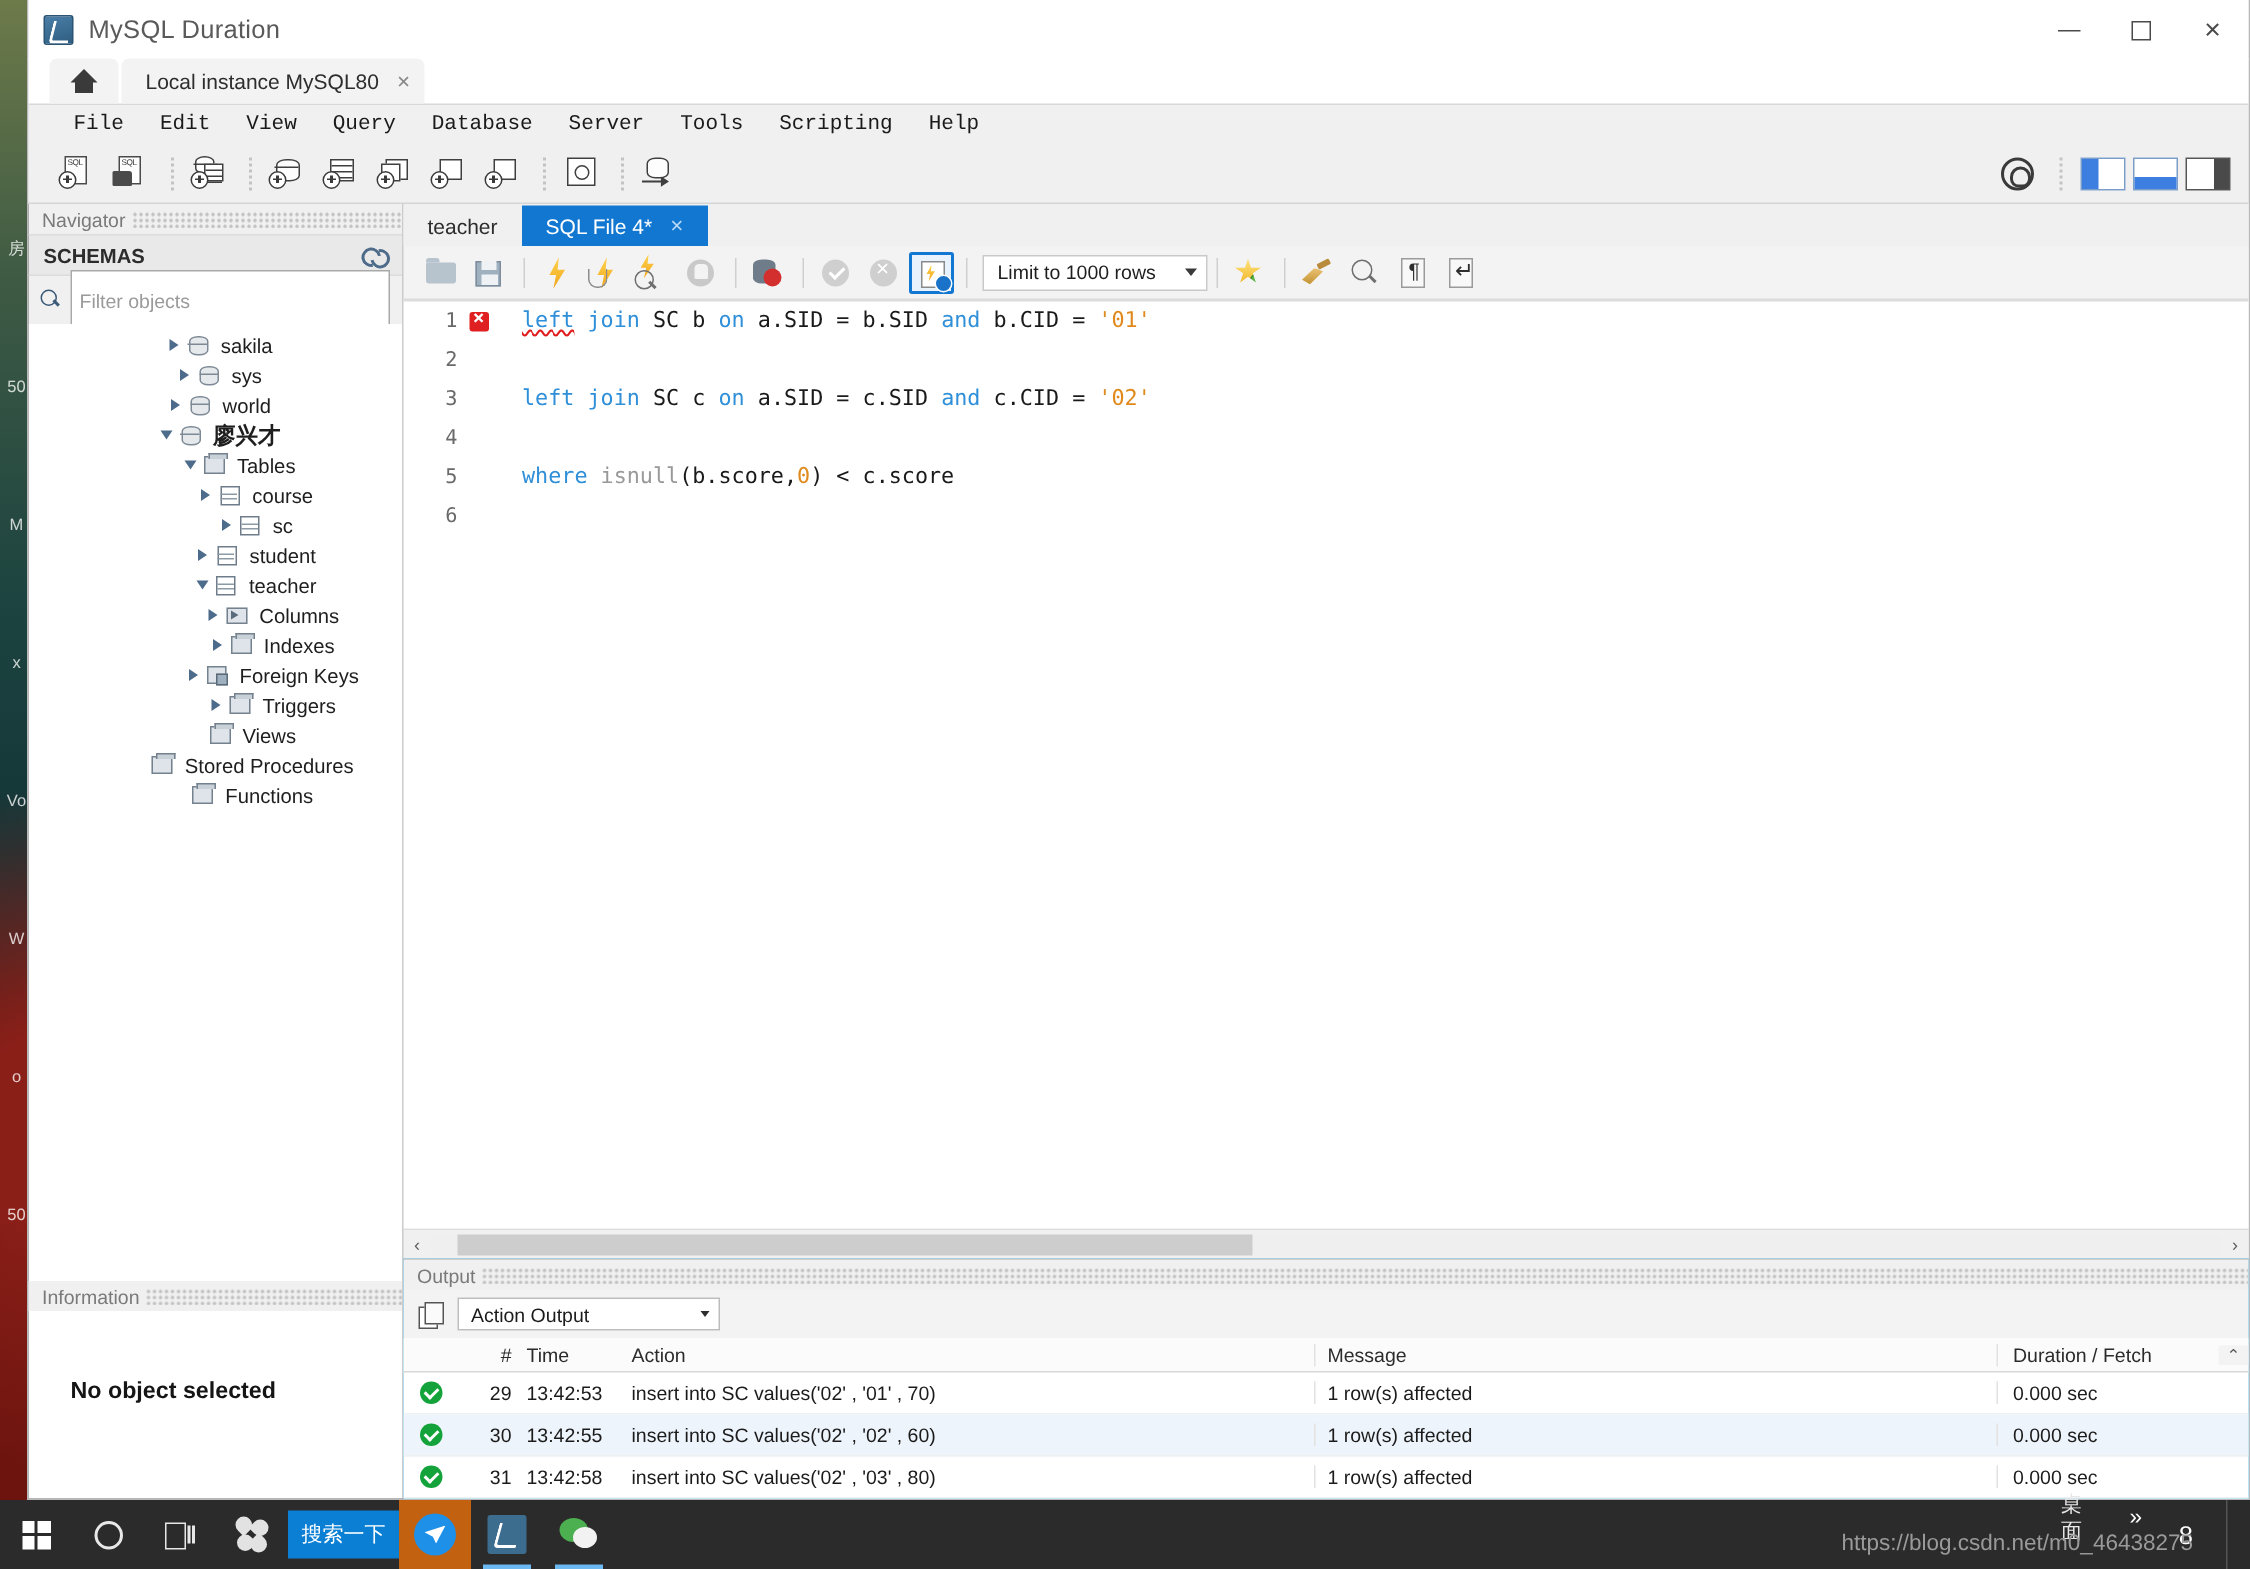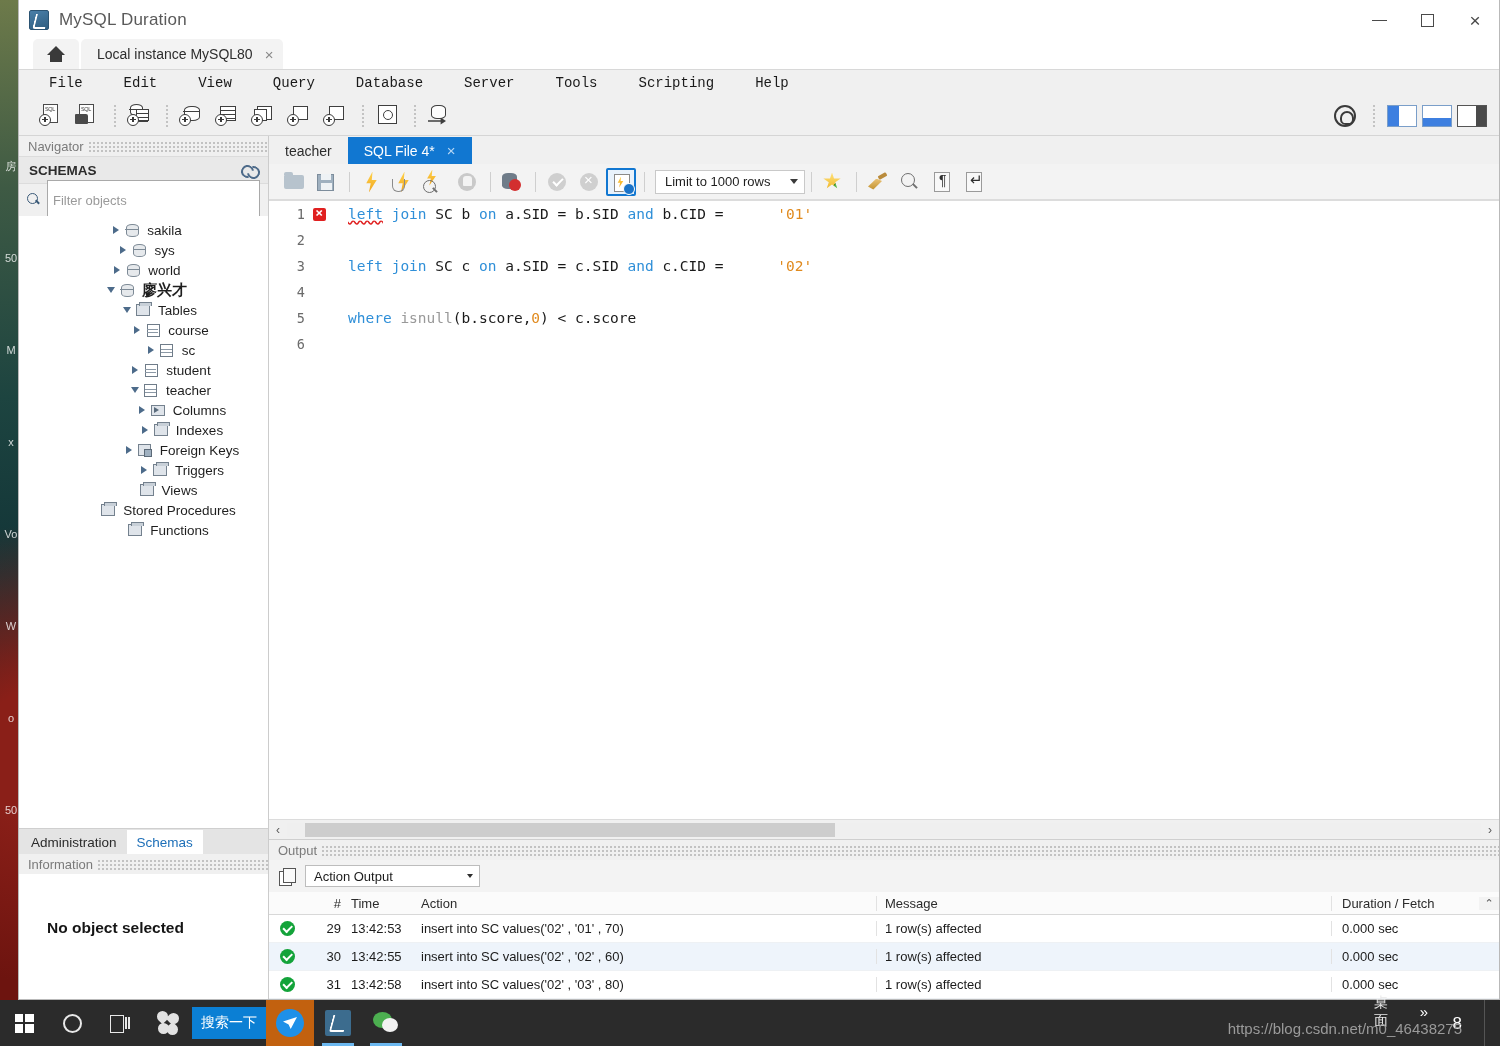--- a/index.html
+++ b/index.html
@@ -80,21 +80,21 @@
   .conn-tab {
     height: 30px; background: #f3f3f3; display: flex; align-items: center;
     padding: 0 10px 0 16px; border-radius: 5px 5px 0 0; margin-left: 2px;
     font-size: 14px; color: #2d2d2d;
   }
   .tab-x { margin-left: 12px; color: #888; font-size: 15px; }
   
   #menubar {
     height: 26px; background: #f0f0f0; display: flex; align-items: center; flex: none;
     padding-left: 18px; font-family: "Liberation Mono", monospace;
-    font-size: 14px; color: #1a1a1a; gap: 17px;
+    font-size: 14px; color: #1a1a1a; gap: 0px;
   }
   .menu-item { padding: 2px 12px; }
   
   #maintoolbar {
     height: 40px; background: #f0f0f0; display: flex; align-items: center; flex: none;
     padding-left: 16px; border-bottom: 1px solid #d5d5d5;
   }
   .tb-sep { width: 1px; height: 22px; border-left: 2px dotted #c3c3c3; margin: 0 7px; }
   .tbicon { width: 34px; height: 30px; position: relative; margin-right: 2px; }
   
@@ -295,21 +295,21 @@
     border-top:1px solid #dcdcdc; font-family:"DejaVu Sans Mono", monospace; }
   .cl { display:flex; height:26px; align-items:center; font-size:14.5px; }
   .gut { width:42px; text-align:right; padding-right:6px; color:#6a6a6a; font-size:13.5px; flex:none; }
   .errbox { width:13px; height:13px; background:#e02020; border-radius:2px; position:relative; flex:none; margin-left:2px;}
   .errbox::after { content:"\00d7"; position:absolute; left:2.2px; top:-2.5px; color:#fff; font-size:13px; font-weight:bold;}
   .errpad { width:13px; flex:none; margin-left:2px; }
   .code { padding-left:22px; white-space:pre; }
   .kw { color:#2f8fd8; }
   .kw-err { color:#2f8fd8; text-decoration: underline wavy #e02020; text-decoration-skip-ink:none; }
   .id { color:#1a1a1a; }
-  .str { color:#e08a1e;margin-left:45px; }
+  .str { color:#e08a1e; }
   .num { color:#e08a1e; }
   .fn { color:#999999; }
   .op { color:#1a1a1a; }
   #hscroll { height:20px; background:#f0f0f0; display:flex; align-items:center; flex:none;
     border-top:1px solid #dcdcdc; }
   .hs-arrow { width:18px; text-align:center; color:#5a5a5a; font-size:12px; }
   .hs-track { flex:1; height:14px; background:#efefef; position:relative; }
   .hs-thumb { position:absolute; left:18px; top:0; width:530px; height:14px; background:#cdcdcd; }
   
   #output { height:160px; flex:none; display:flex; flex-direction:column; background:#0ea5e9;
@@ -654,24 +654,20 @@
             </span>
           <span class="tlabel">Stored Procedures</span>
         </div>
         <div class="tnode d2b">
           <span class="ic">
               <i class="ic-tbls"></i>
             </span>
           <span class="tlabel">Functions</span>
         </div>
       </div>
-      <div id="sb-tabs">
-        <div class="sb-tab">Administration</div>
-        <div class="sb-tab active">Schemas</div>
-      </div>
       <div id="info-pane">
         <div class="panel-caption">
           <span>Information</span>
           <span class="caption-dots"></span>
         </div>
         <div id="no-object">No object selected</div>
       </div>
     </div>
 
     <div id="editorcol">

